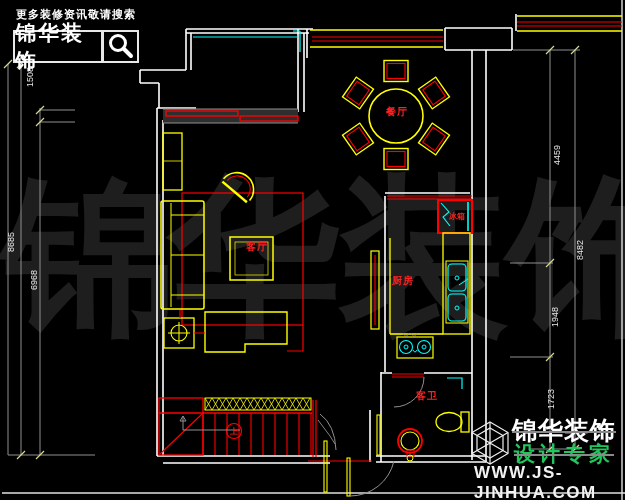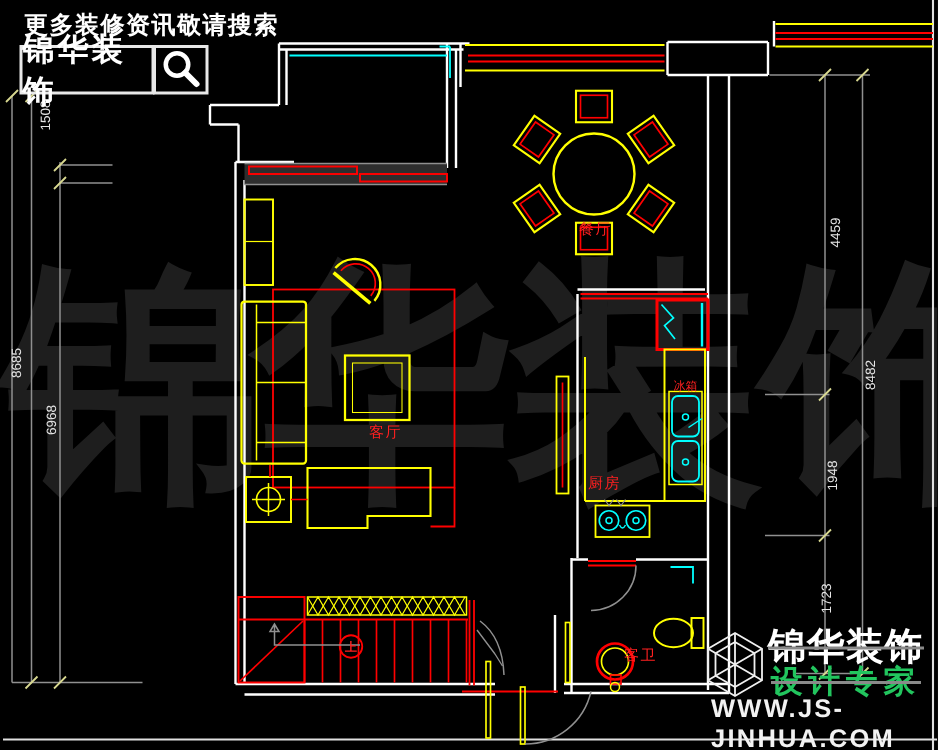--- a/index.html
+++ b/index.html
@@ -1,27 +1,27 @@
 <!DOCTYPE html>
 <html><head>
 <meta charset="utf-8">
 <style>
   html,body{margin:0;padding:0;background:#111;}
   .canvas{position:relative;width:625px;height:500px;background:#000;overflow:hidden;
           font-family:"Liberation Sans",sans-serif;}
   .wm-char{position:absolute;top:172px;font-size:172px;line-height:172px;font-weight:bold;
            color:#1e1e1e;font-family:"Liberation Serif",serif;z-index:1;}
   svg.plan{position:absolute;left:0;top:0;z-index:2;}
-  .lbl{position:absolute;z-index:3;color:#ff2020;font-weight:normal;font-size:10px;
-       letter-spacing:1px;text-align:center;white-space:nowrap;margin-top:41px;}
+  .lbl{position:absolute;z-index:3;color:#ff2020;font-weight:bold;font-size:10px;
+       letter-spacing:1px;text-align:center;white-space:nowrap;}
   .lbl-sm{font-size:8px;letter-spacing:0;text-align:center;}
   .dim{position:absolute;z-index:3;width:40px;height:12px;color:#e6e6e6;font-size:9px;
        text-align:center;transform:rotate(-90deg);white-space:nowrap;}
   .tagline{position:absolute;left:16px;top:7px;z-index:4;color:#fff;font-weight:bold;
-           font-size:16px;letter-spacing:1px;}
+           font-size:11px;letter-spacing:1px;}
   .logo-box{position:absolute;left:13px;top:30px;width:90px;height:33px;z-index:4;
             border:2px solid #e8e8e8;box-sizing:border-box;display:flex;align-items:center;
             justify-content:center;color:#fff;font-weight:bold;font-size:21px;
             letter-spacing:2px;font-family:"Liberation Serif",serif;}
   .search-box{position:absolute;left:102px;top:30px;width:37px;height:33px;z-index:4;
               border:2px solid #e8e8e8;box-sizing:border-box;display:flex;align-items:center;
               justify-content:center;}
   .f-brand{position:absolute;left:512px;top:414px;z-index:4;color:#fff;font-weight:bold;
            font-size:25px;letter-spacing:1px;font-family:"Liberation Serif",serif;
            text-decoration:line-through;text-decoration-color:#8a8a8a;text-decoration-thickness:2px;}

